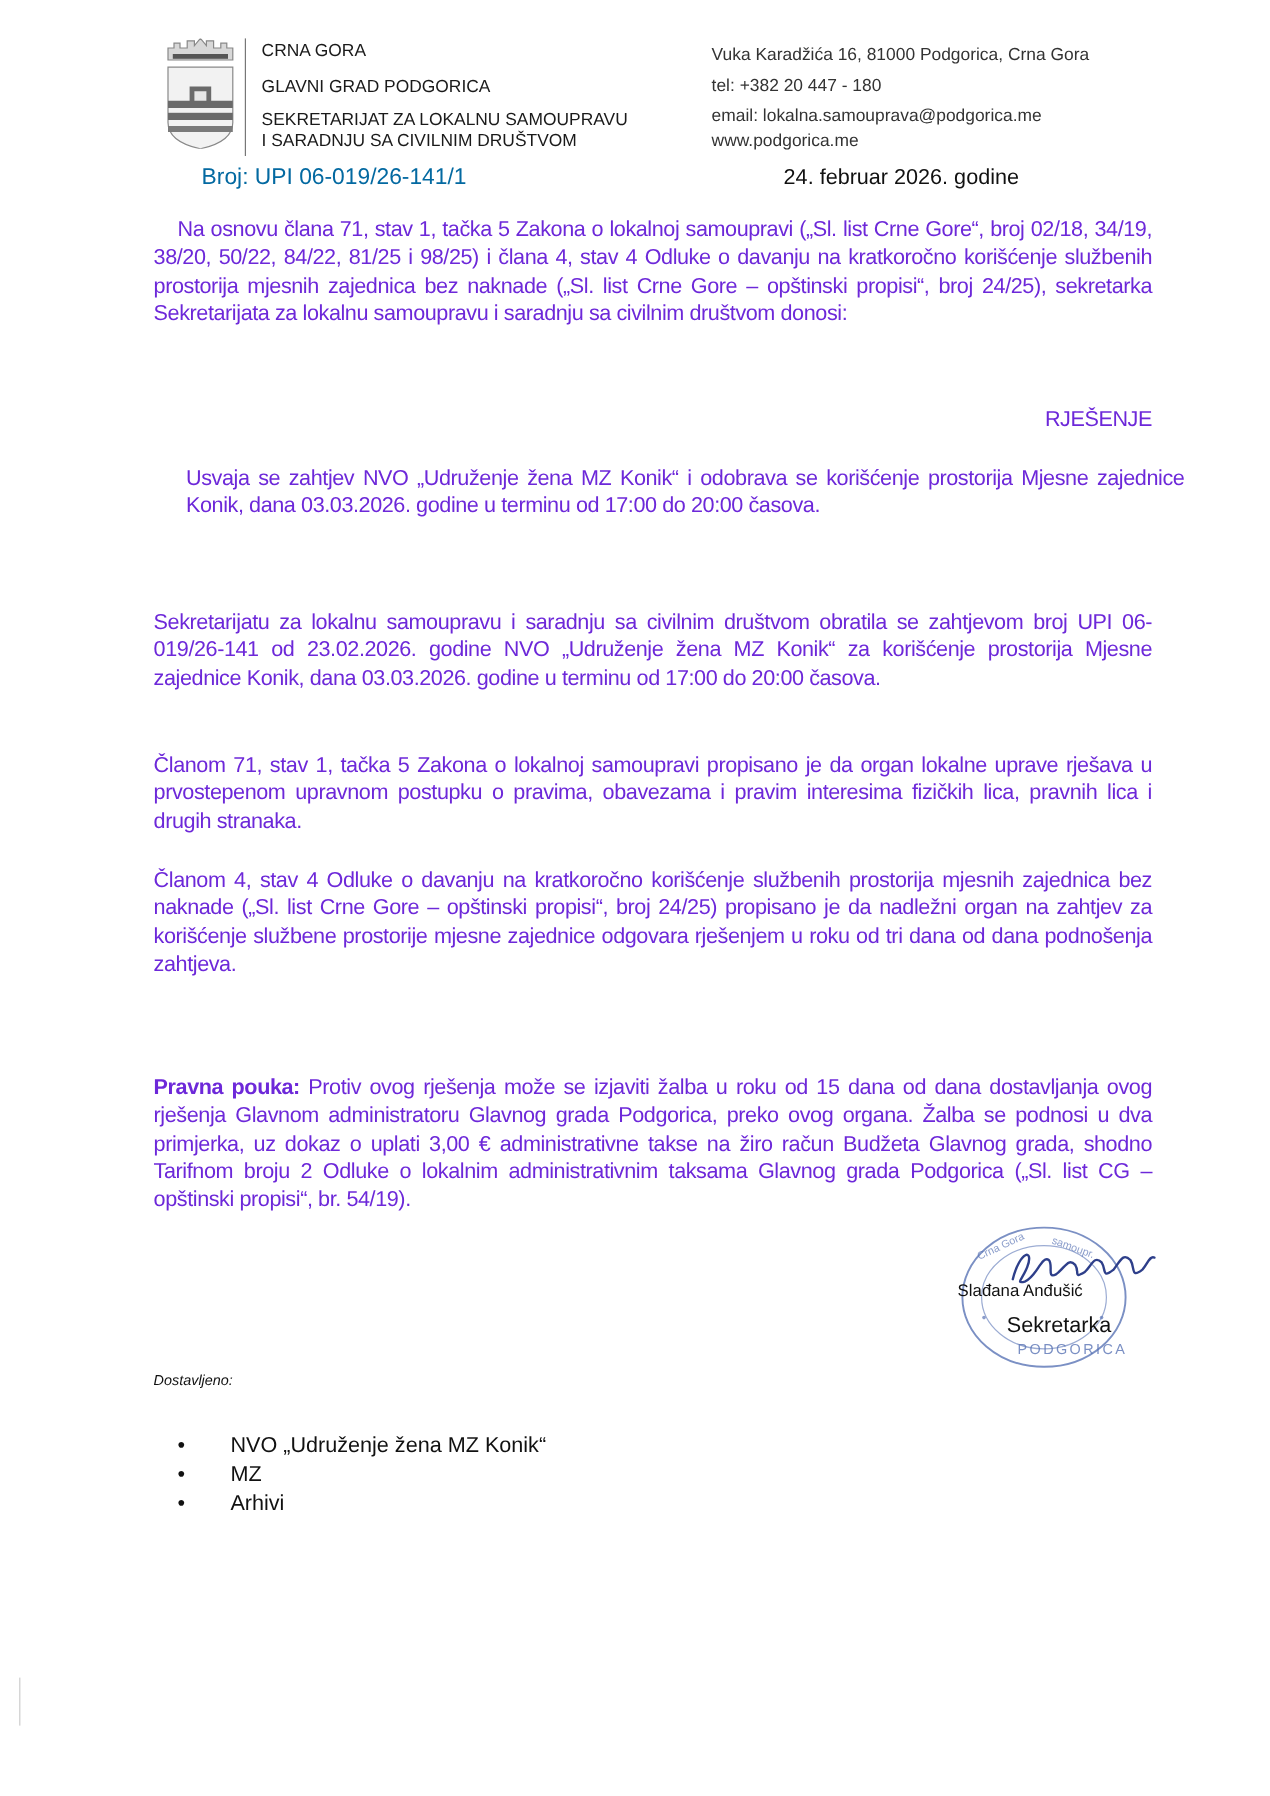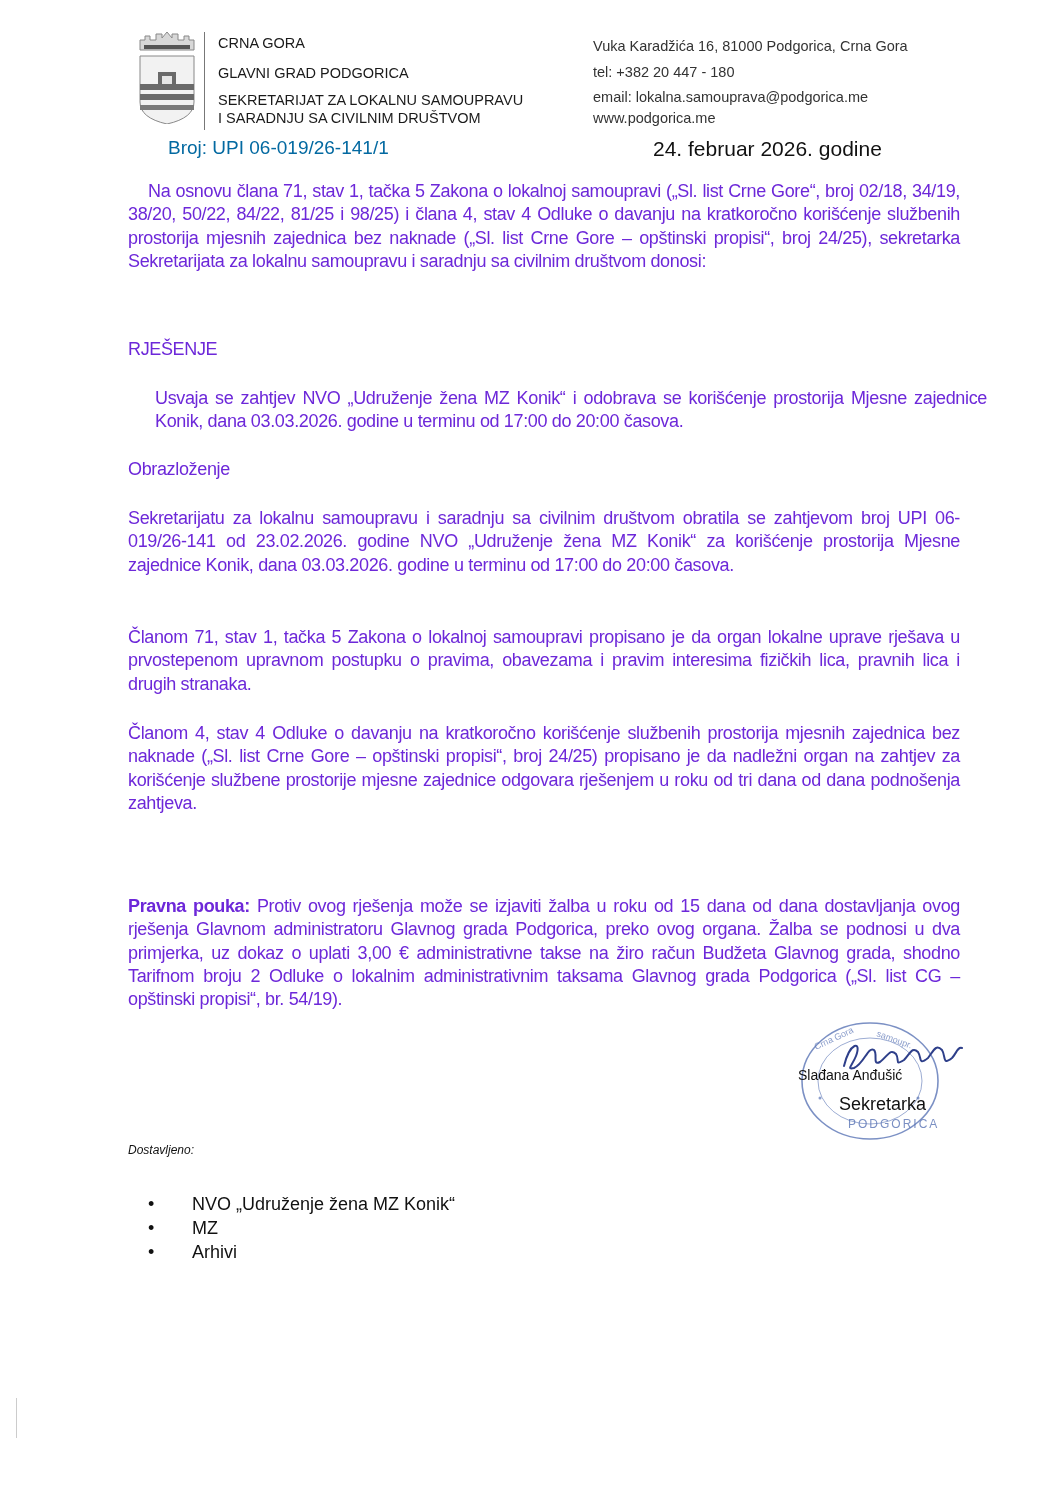--- a/index.html
+++ b/index.html
@@ -12,26 +12,26 @@
   .org { position: absolute; left: 218px; top: 36px; font-family: "Liberation Sans", sans-serif; font-size: 14.5px; color: #1a1a1a; line-height: 1.0; }
   .org .l1 { position: absolute; top: 0; white-space: nowrap; }
   .org .l2 { position: absolute; top: 30px; white-space: nowrap; }
   .org .l3 { position: absolute; top: 57px; white-space: nowrap; }
   .org .l4 { position: absolute; top: 75px; white-space: nowrap; }
 
   .contact { position: absolute; left: 593px; top: 38px; font-family: "Liberation Sans", sans-serif; font-size: 14.5px; color: #333; }
   .contact div { position: absolute; white-space: nowrap; }
 
   .broj { position: absolute; left: 128px; top: 137px; font-family: "Liberation Sans", sans-serif; font-size: 19px; color: #0369a1; white-space: nowrap; margin-left: 40px; }
-  .date { position: absolute; left: 653px; top: 137px; font-family: "Liberation Sans", sans-serif; font-size: 21px; color: #111; white-space: nowrap; }
+  .date { position: absolute; left: 653px; top: 137px; font-family: "Liberation Sans", sans-serif; font-size: 18px; color: #111; white-space: nowrap; }
 
   .body-text { font-family: "Liberation Sans", sans-serif; font-size: 18px; line-height: 23.3px; color: #6d28d9; letter-spacing: -0.35px; }
   .para { position: absolute; left: 128px; width: 832px; text-align: justify; }
   .para.indent { text-indent: 20px; }
-  .heading { position: absolute; left: 128px; width: 832px; text-align: left; }
+  .heading { position: absolute; left: 128px; width: 832px; text-align: right; }
   .bold { font-weight: bold; }
 
   .stamp { position: absolute; left: 796px; top: 1018px; width: 148px; height: 126px; }
   .sig-name { position: absolute; left: 798px; top: 1067px; font-family: "Liberation Sans", sans-serif; font-size: 14px; white-space: nowrap; }
   .sig-role { position: absolute; left: 839px; top: 1094px; font-family: "Liberation Sans", sans-serif; font-size: 18px; white-space: nowrap; }
   .signature { position: absolute; left: 838px; top: 1036px; width: 130px; height: 40px; }
 
   .dost { position: absolute; left: 128px; top: 1143px; font-family: "Liberation Sans", sans-serif; font-size: 12px; font-style: italic; }
   .dlist { position: absolute; left: 148px; top: 1192px; margin: 0; padding: 0; list-style: none; font-family: "Liberation Sans", sans-serif; font-size: 18px; line-height: 24px; }
   .dlist li { position: relative; padding-left: 44px; white-space: nowrap; }
@@ -73,21 +73,20 @@
   </div>
 
   <div class="broj">Broj: UPI 06-019/26-141/1</div>
   <div class="date">24. februar 2026. godine</div>
 
   <div class="para indent body-text" style="top:180px;">Na osnovu člana 71, stav 1, tačka 5 Zakona o lokalnoj samoupravi („Sl. list Crne Gore“, broj 02/18, 34/19, 38/20, 50/22, 84/22, 81/25 i 98/25) i člana 4, stav 4 Odluke o davanju na kratkoročno korišćenje službenih prostorija mjesnih zajednica bez naknade („Sl. list Crne Gore – opštinski propisi“, broj 24/25), sekretarka Sekretarijata za lokalnu samoupravu i saradnju sa civilnim društvom donosi:</div>
 
   <div class="heading body-text" style="top:338px;">RJEŠENJE</div>
   <div class="para body-text" style="top:387px;margin-left:27px;">Usvaja se zahtjev NVO „Udruženje žena MZ Konik“ i odobrava se korišćenje prostorija Mjesne zajednice Konik, dana 03.03.2026. godine u terminu od 17:00 do 20:00 časova.</div>
 
-  <div class="heading body-text" style="top:458px;">Obrazloženje</div>
   <div class="para body-text" style="top:507px;">Sekretarijatu za lokalnu samoupravu i saradnju sa civilnim društvom obratila se zahtjevom broj UPI 06-019/26-141 od 23.02.2026. godine NVO „Udruženje žena MZ Konik“ za korišćenje prostorija Mjesne zajednice Konik, dana 03.03.2026. godine u terminu od 17:00 do 20:00 časova.</div>
   <div class="para body-text" style="top:626px;">Članom 71, stav 1, tačka 5 Zakona o lokalnoj samoupravi propisano je da organ lokalne uprave rješava u prvostepenom upravnom postupku o pravima, obavezama i pravim interesima fizičkih lica, pravnih lica i drugih stranaka.</div>
   <div class="para body-text" style="top:722px;">Članom 4, stav 4 Odluke o davanju na kratkoročno korišćenje službenih prostorija mjesnih zajednica bez naknade („Sl. list Crne Gore – opštinski propisi“, broj 24/25) propisano je da nadležni organ na zahtjev za korišćenje službene prostorije mjesne zajednice odgovara rješenjem u roku od tri dana od dana podnošenja zahtjeva.</div>
 
   <div class="para body-text" style="top:895px;"><span class="bold">Pravna pouka:</span><span> Protiv ovog rješenja može se izjaviti žalba u roku od 15 dana od dana dostavljanja ovog rješenja Glavnom administratoru Glavnog grada Podgorica, preko ovog organa. Žalba se podnosi u dva primjerka, uz dokaz o uplati 3,00 € administrativne takse na žiro račun Budžeta Glavnog grada, shodno Tarifnom broju 2 Odluke o lokalnim administrativnim taksama Glavnog grada Podgorica („Sl. list CG – opštinski propisi“, br. 54/19).</span></div>
 
   <svg class="stamp" viewBox="0 0 148 126">
     <ellipse cx="74" cy="63" rx="68" ry="58" fill="none" stroke="#5a74b5" stroke-width="1.6" opacity="0.8"></ellipse>
     <ellipse cx="74" cy="63" rx="52" ry="43" fill="none" stroke="#5a74b5" stroke-width="1" opacity="0.6"></ellipse>
     <text x="52" y="110" font-family="Liberation Sans, sans-serif" font-size="12" fill="#5a74b5" opacity="0.8" letter-spacing="2">PODGORICA</text>

